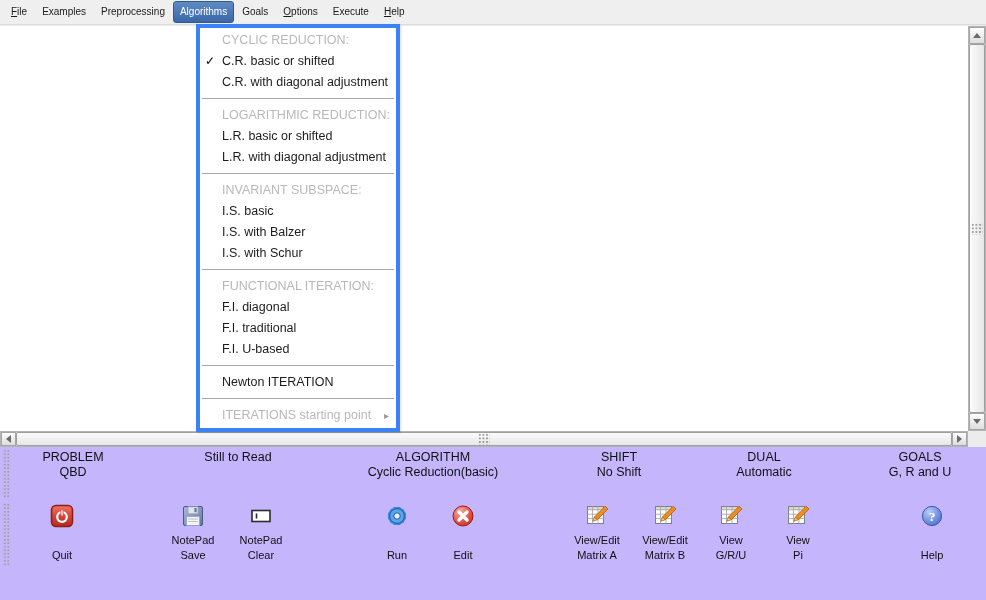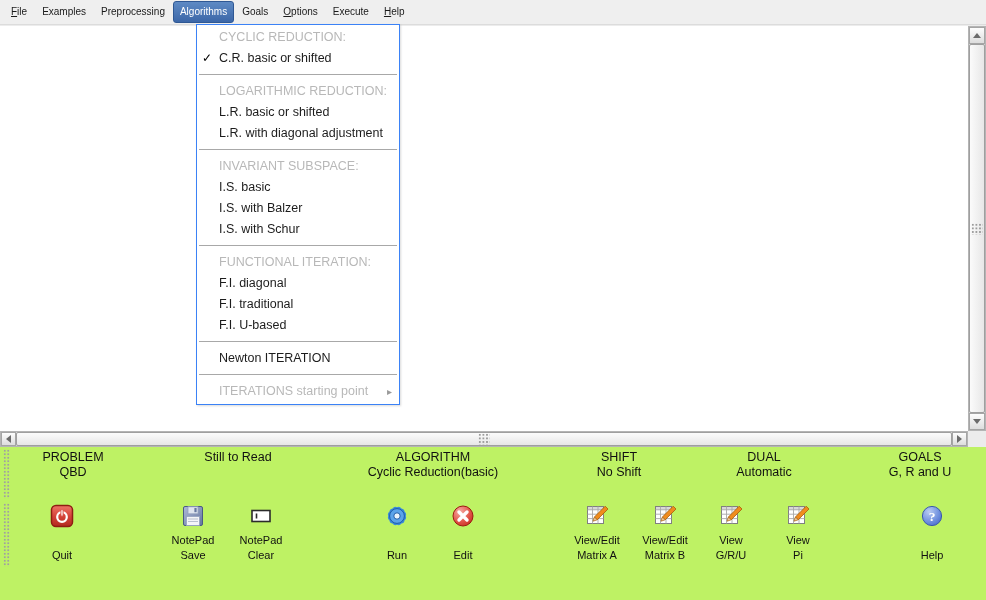--- a/index.html
+++ b/index.html
@@ -24,21 +24,21 @@
   .mb-item.active {
     background:linear-gradient(#5e8ac4,#3c67a8);
     border-color:#2f5894; color:#fff;
   }
   .u { text-decoration: underline; }
   
   .content { position:absolute; top:26px; left:0; width:968px; height:405px; background:#ffffff; }
   
   .dropdown {
     position:absolute; top:24px; left:196px; width:204px;
-    background:#ffffff; border:1px solid #3b82f6; padding:2px 0;
+    background:#ffffff; border:4px solid #3b82f6; padding:2px 0;
     z-index:5; box-shadow:1px 1px 2px rgba(0,0,0,.15);
   }
   .dd-row { position:relative; height:21px; line-height:21px; font-size:12.5px; padding-left:22px; white-space:nowrap; color:#1c1c1c; }
   .dd-row.header, .dd-row.disabled { color:#b8b8b8; }
   .dd-check { position:absolute; left:5px; top:0; width:16px; color:#000; font-size:12px; }
   .dd-arrow { position:absolute; right:7px; top:0; color:#9a9a9a; font-size:10px; }
   .dd-sep { position:relative; height:12px; }
   .dd-sep::after { content:""; position:absolute; left:2px; right:2px; top:5px; border-top:1px solid #a8a8a8; }
   
   .vscroll { position:absolute; top:26px; left:968px; width:18px; height:405px; background:#d5d5d5; border:1px solid #b4b4b4; }
@@ -50,21 +50,21 @@
   .hscroll .left { left:0; } .hscroll .right { right:0; }
   .tri-up { width:0;height:0;border-left:4px solid transparent;border-right:4px solid transparent;border-bottom:5px solid #6b6b6b; }
   .tri-down { width:0;height:0;border-left:4px solid transparent;border-right:4px solid transparent;border-top:5px solid #6b6b6b; }
   .tri-left { width:0;height:0;border-top:4px solid transparent;border-bottom:4px solid transparent;border-right:5px solid #6b6b6b; }
   .tri-right { width:0;height:0;border-top:4px solid transparent;border-bottom:4px solid transparent;border-left:5px solid #6b6b6b; }
   .vthumb { position:absolute; left:0; right:0; top:17px; bottom:17px; background:linear-gradient(90deg,#fbfbfb,#e7e7e7); border:1px solid #9f9f9f; border-radius:2px; }
   .hthumb { position:absolute; top:0; bottom:0; left:15px; right:15px; background:linear-gradient(#fbfbfb,#e7e7e7); border:1px solid #9f9f9f; border-radius:2px; }
   .grip { position:absolute; left:50%; top:50%; transform:translate(-50%,-50%); width:12px; height:12px;
           background-image:radial-gradient(circle,#9c9c9c 1px,transparent 1.3px); background-size:3.6px 3.6px; }
   
-  .panel { position:absolute; top:447px; left:0; right:0; bottom:0; background:#bef264; overflow:hidden; }
+  .panel { position:absolute; top:447px; left:0; right:0; bottom:0; background:#c4b5fd; overflow:hidden; }
   .panel-grip { position:absolute; left:3px; width:7px;
           background-image:radial-gradient(circle,#a0a0a0 0.9px,transparent 1.15px); background-size:3.5px 3.5px; }
   .status-col { position:absolute; top:3px; width:240px; text-align:center; font-size:12.5px; line-height:15px; color:#111; }
   .tb-btn { position:absolute; top:55px; width:96px; display:flex; flex-direction:column; align-items:center; cursor:default; }
   .tb-icon { height:28px; display:flex; align-items:center; justify-content:center; }
   .tb-label { margin-top:3px; min-height:30px; display:flex; flex-direction:column; justify-content:flex-end; align-items:center;
               font-size:11px; line-height:15px; text-align:center; color:#111; }
 </style>
 </head>
 <body>
@@ -104,20 +104,21 @@
         <span class="grip"></span>
       </div>
     <div class="sb-btn right">
         <span class="tri-right"></span>
       </div>
   </div>
 
   <div class="dropdown">
       <div class="dd-row header"><span>CYCLIC REDUCTION:</span></div>
       <div class="dd-row"><span class="dd-check">✓</span><span>C.R. basic or shifted</span></div>
+      <div class="dd-row"><span>C.R. with diagonal adjustment</span></div>
       <div class="dd-sep"></div>
       <div class="dd-row header"><span>LOGARITHMIC REDUCTION:</span></div>
       <div class="dd-row"><span>L.R. basic or shifted</span></div>
       <div class="dd-row"><span>L.R. with diagonal adjustment</span></div>
       <div class="dd-sep"></div>
       <div class="dd-row header"><span>INVARIANT SUBSPACE:</span></div>
       <div class="dd-row"><span>I.S. basic</span></div>
       <div class="dd-row"><span>I.S. with Balzer</span></div>
       <div class="dd-row"><span>I.S. with Schur</span></div>
       <div class="dd-sep"></div>

